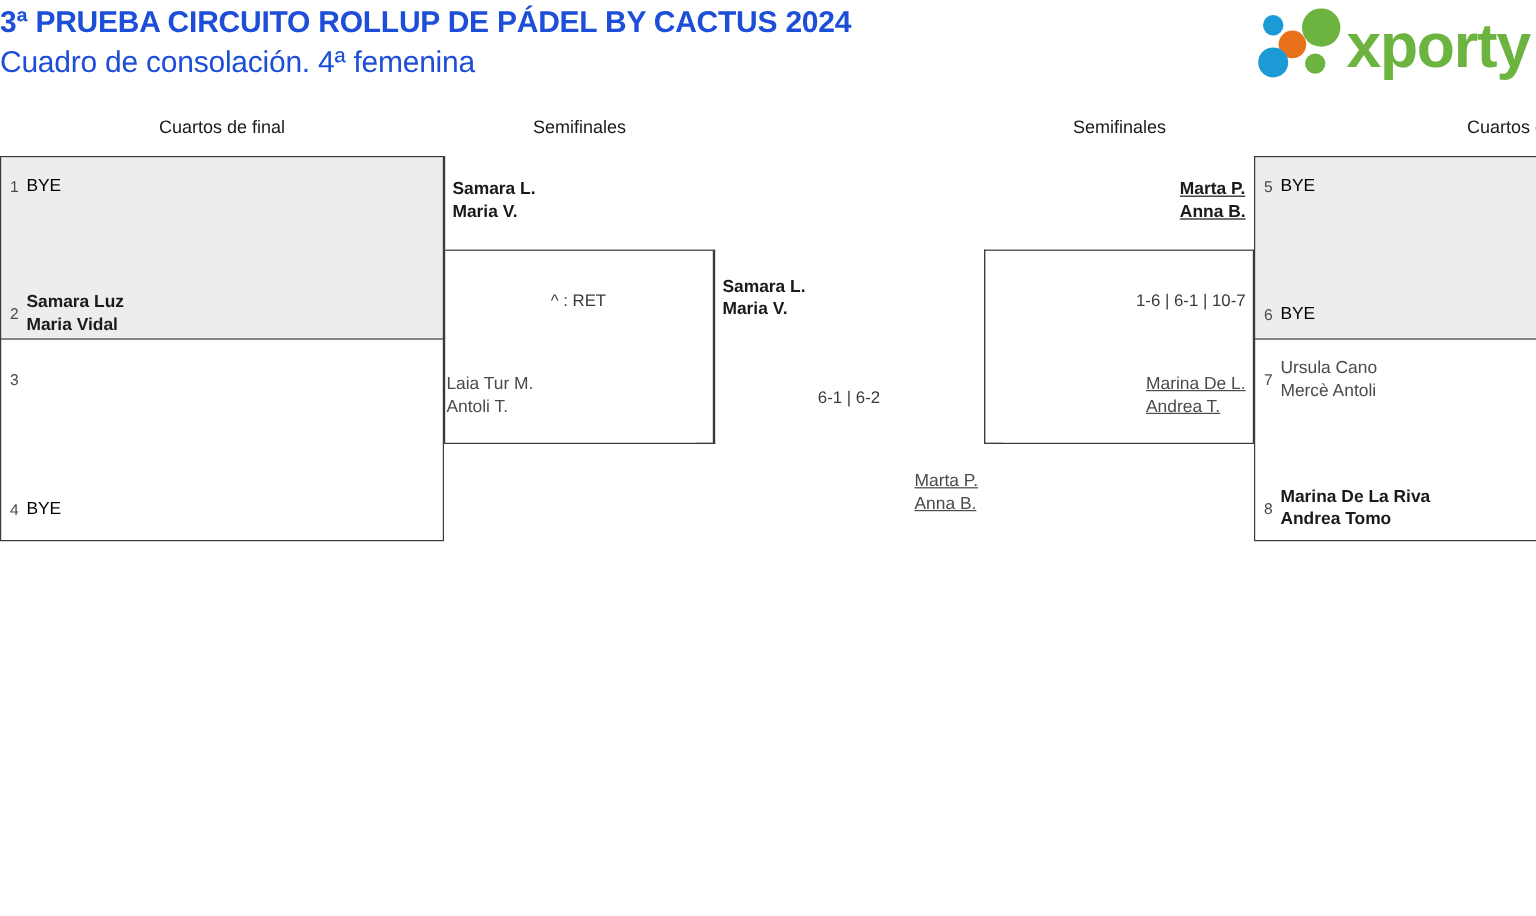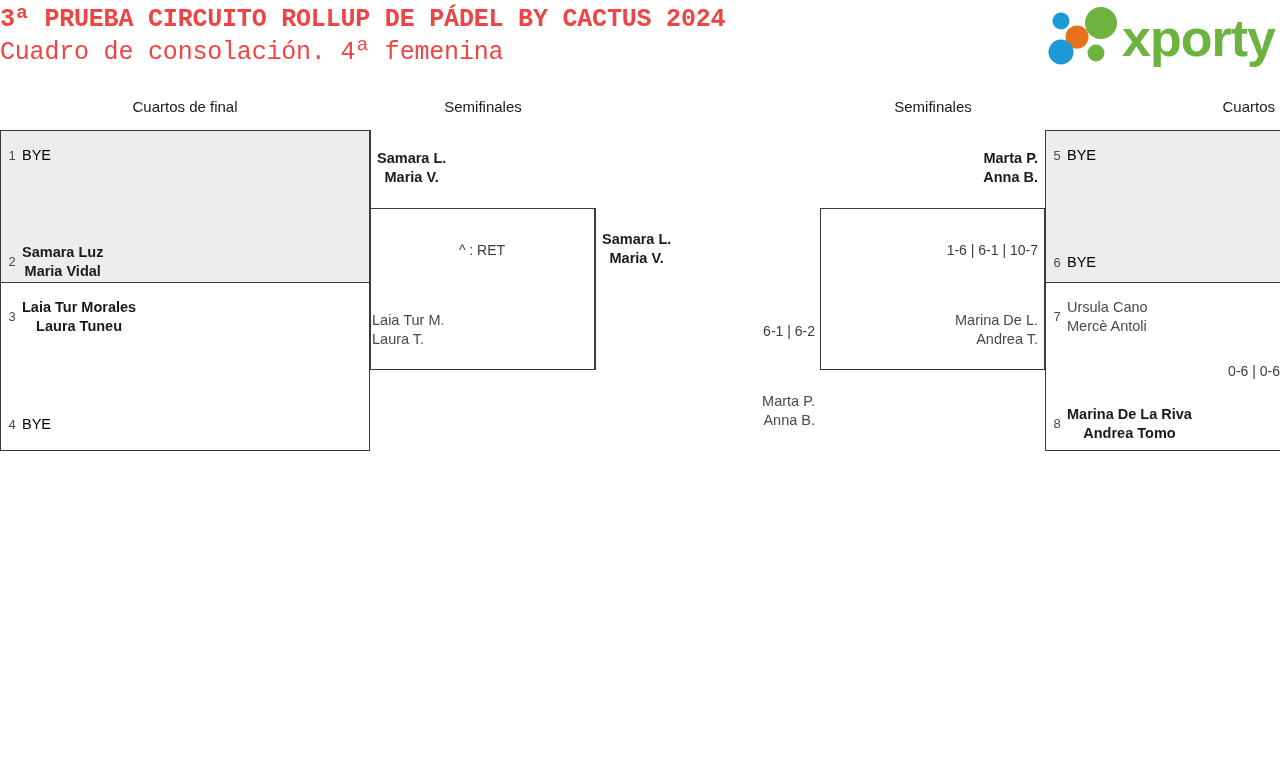--- a/index.html
+++ b/index.html
@@ -9,22 +9,22 @@
     width: 1280px; height: 763px;
     background: #ffffff;
     font-family: "Liberation Sans", sans-serif;
     overflow: hidden;
   }
   #root { position: relative; width: 1280px; height: 763px; }
 
   
   .title-block { position: absolute; left: 0; top: 0; width: 1030px; }
   .title-line {
-    font-size: 25px; font-weight: bold; color: #ef4444;
-    letter-spacing: -0.2px; line-height: 33px; white-space: nowrap; font-family: Liberation Mono, monospace;
+    font-size: 25px; font-weight: bold; color: #1d4ed8;
+    letter-spacing: -0.2px; line-height: 33px; white-space: nowrap;
   }
   .title-line.l1 { margin-top: 3px; }
   .title-line.l2 { font-weight: normal; }
 
   .logo { position: absolute; left: 1044px; top: 4px; width: 236px; height: 66px; }
   .logo svg { display:block; }
 
   
   .col-head {
     position: absolute; top: 96px; height: 22px;
@@ -37,27 +37,27 @@
   .shade { position: absolute; background: #ededed; }
   .vline { position: absolute; background: #3a3a3a; width: 1px; }
   .hline { position: absolute; background: #3a3a3a; height: 1px; }
 
   .slot { position: absolute; display: flex; align-items: flex-start; }
   .seed {
     font-size: 13px; color: #4a4a4a; width: 20px;
     text-align: center; flex: 0 0 20px; line-height: 19px;
   }
   .names { font-size: 14.5px; line-height: 19px; color: #1a1a1a; }
-  .names.win { font-weight: bold; text-align: center; }
+  .names.win { font-weight: bold; }
   .names.lose { color: #4a4a4a; }
   .names.bye { color: #000000; font-size: 14.5px; }
   .names .n { display: block; white-space: nowrap; }
 
   .slot.right { flex-direction: row-reverse; text-align: right; }
-  .slot.right .names { text-align: right; }
+  .slot.right .names { text-align: left; text-decoration: underline; }
 
   .score {
     position: absolute; font-size: 14px; color: #3a3a3a;
     white-space: nowrap; line-height: 18px;
   }
 </style>
 </head>
 <body>
 
 <div id="root">
@@ -96,24 +96,20 @@
   <div class="slot" style="left:2px;top:243px;width:360px;">
     <span class="seed" style="line-height:38px;">2</span>
     <span class="names win">
       <span class="n">Samara Luz</span>
       <span class="n">Maria Vidal</span>
     </span>
   </div>
 
   <div class="slot" style="left:2px;top:298px;width:360px;">
     <span class="seed" style="line-height:38px;">3</span>
-    <span class="names win">
-      <span class="n">Laia Tur Morales</span>
-      <span class="n">Laura Tuneu</span>
-    </span>
   </div>
   <div class="slot" style="left:2px;top:415px;width:360px;">
     <span class="seed">4</span>
     <span class="names bye">
       <span class="n">BYE</span>
     </span>
   </div>
 
   <div class="vline" style="left:370px;top:130px;height:78px;"></div>
   <div class="box" style="left:370px;top:208px;width:225px;height:162px;"></div>
@@ -121,36 +117,36 @@
   <div class="slot" style="left:377px;top:149px;width:210px;">
     <span class="names win">
       <span class="n">Samara L.</span>
       <span class="n">Maria V.</span>
     </span>
   </div>
   <div class="score" style="left:377px;top:241px;width:210px;text-align:center;">^ : RET</div>
   <div class="slot" style="left:372px;top:311px;width:210px;">
     <span class="names lose">
       <span class="n">Laia Tur M.</span>
-      <span class="n">Laura T.</span>
+      <span class="n">Antoli T.</span>
     </span>
   </div>
 
   <div class="vline" style="left:595px;top:208px;height:162px;"></div>
   <div class="hline" style="left:580px;top:369px;width:16px;"></div>
   <div class="vline" style="left:820px;top:208px;height:162px;"></div>
   <div class="hline" style="left:820px;top:369px;width:16px;"></div>
 
   <div class="slot" style="left:602px;top:230px;width:220px;">
     <span class="names win">
       <span class="n">Samara L.</span>
       <span class="n">Maria V.</span>
     </span>
   </div>
-  <div class="score" style="left:600px;top:322px;width:215px;text-align:right;">6-1 | 6-2</div>
+  <div class="score" style="left:600px;top:322px;width:215px;text-align:center;">6-1 | 6-2</div>
   <div class="slot right" style="left:595px;top:392px;width:220px;">
     <span class="names lose">
       <span class="n">Marta P.</span>
       <span class="n">Anna B.</span>
     </span>
   </div>
 
   <div class="vline" style="left:1045px;top:130px;height:78px;"></div>
   <div class="box" style="left:820px;top:208px;width:225px;height:162px;"></div>
 
@@ -185,21 +181,20 @@
     </span>
   </div>
 
   <div class="slot" style="left:1047px;top:298px;width:230px;">
     <span class="seed" style="line-height:38px;">7</span>
     <span class="names lose">
       <span class="n">Ursula Cano</span>
       <span class="n">Mercè Antoli</span>
     </span>
   </div>
-  <div class="score" style="left:1060px;top:362px;width:220px;text-align:right;">0-6 | 0-6</div>
   <div class="slot" style="left:1047px;top:405px;width:230px;">
     <span class="seed" style="line-height:38px;">8</span>
     <span class="names win">
       <span class="n">Marina De La Riva</span>
       <span class="n">Andrea Tomo</span>
     </span>
   </div>
 
 </div>
 

